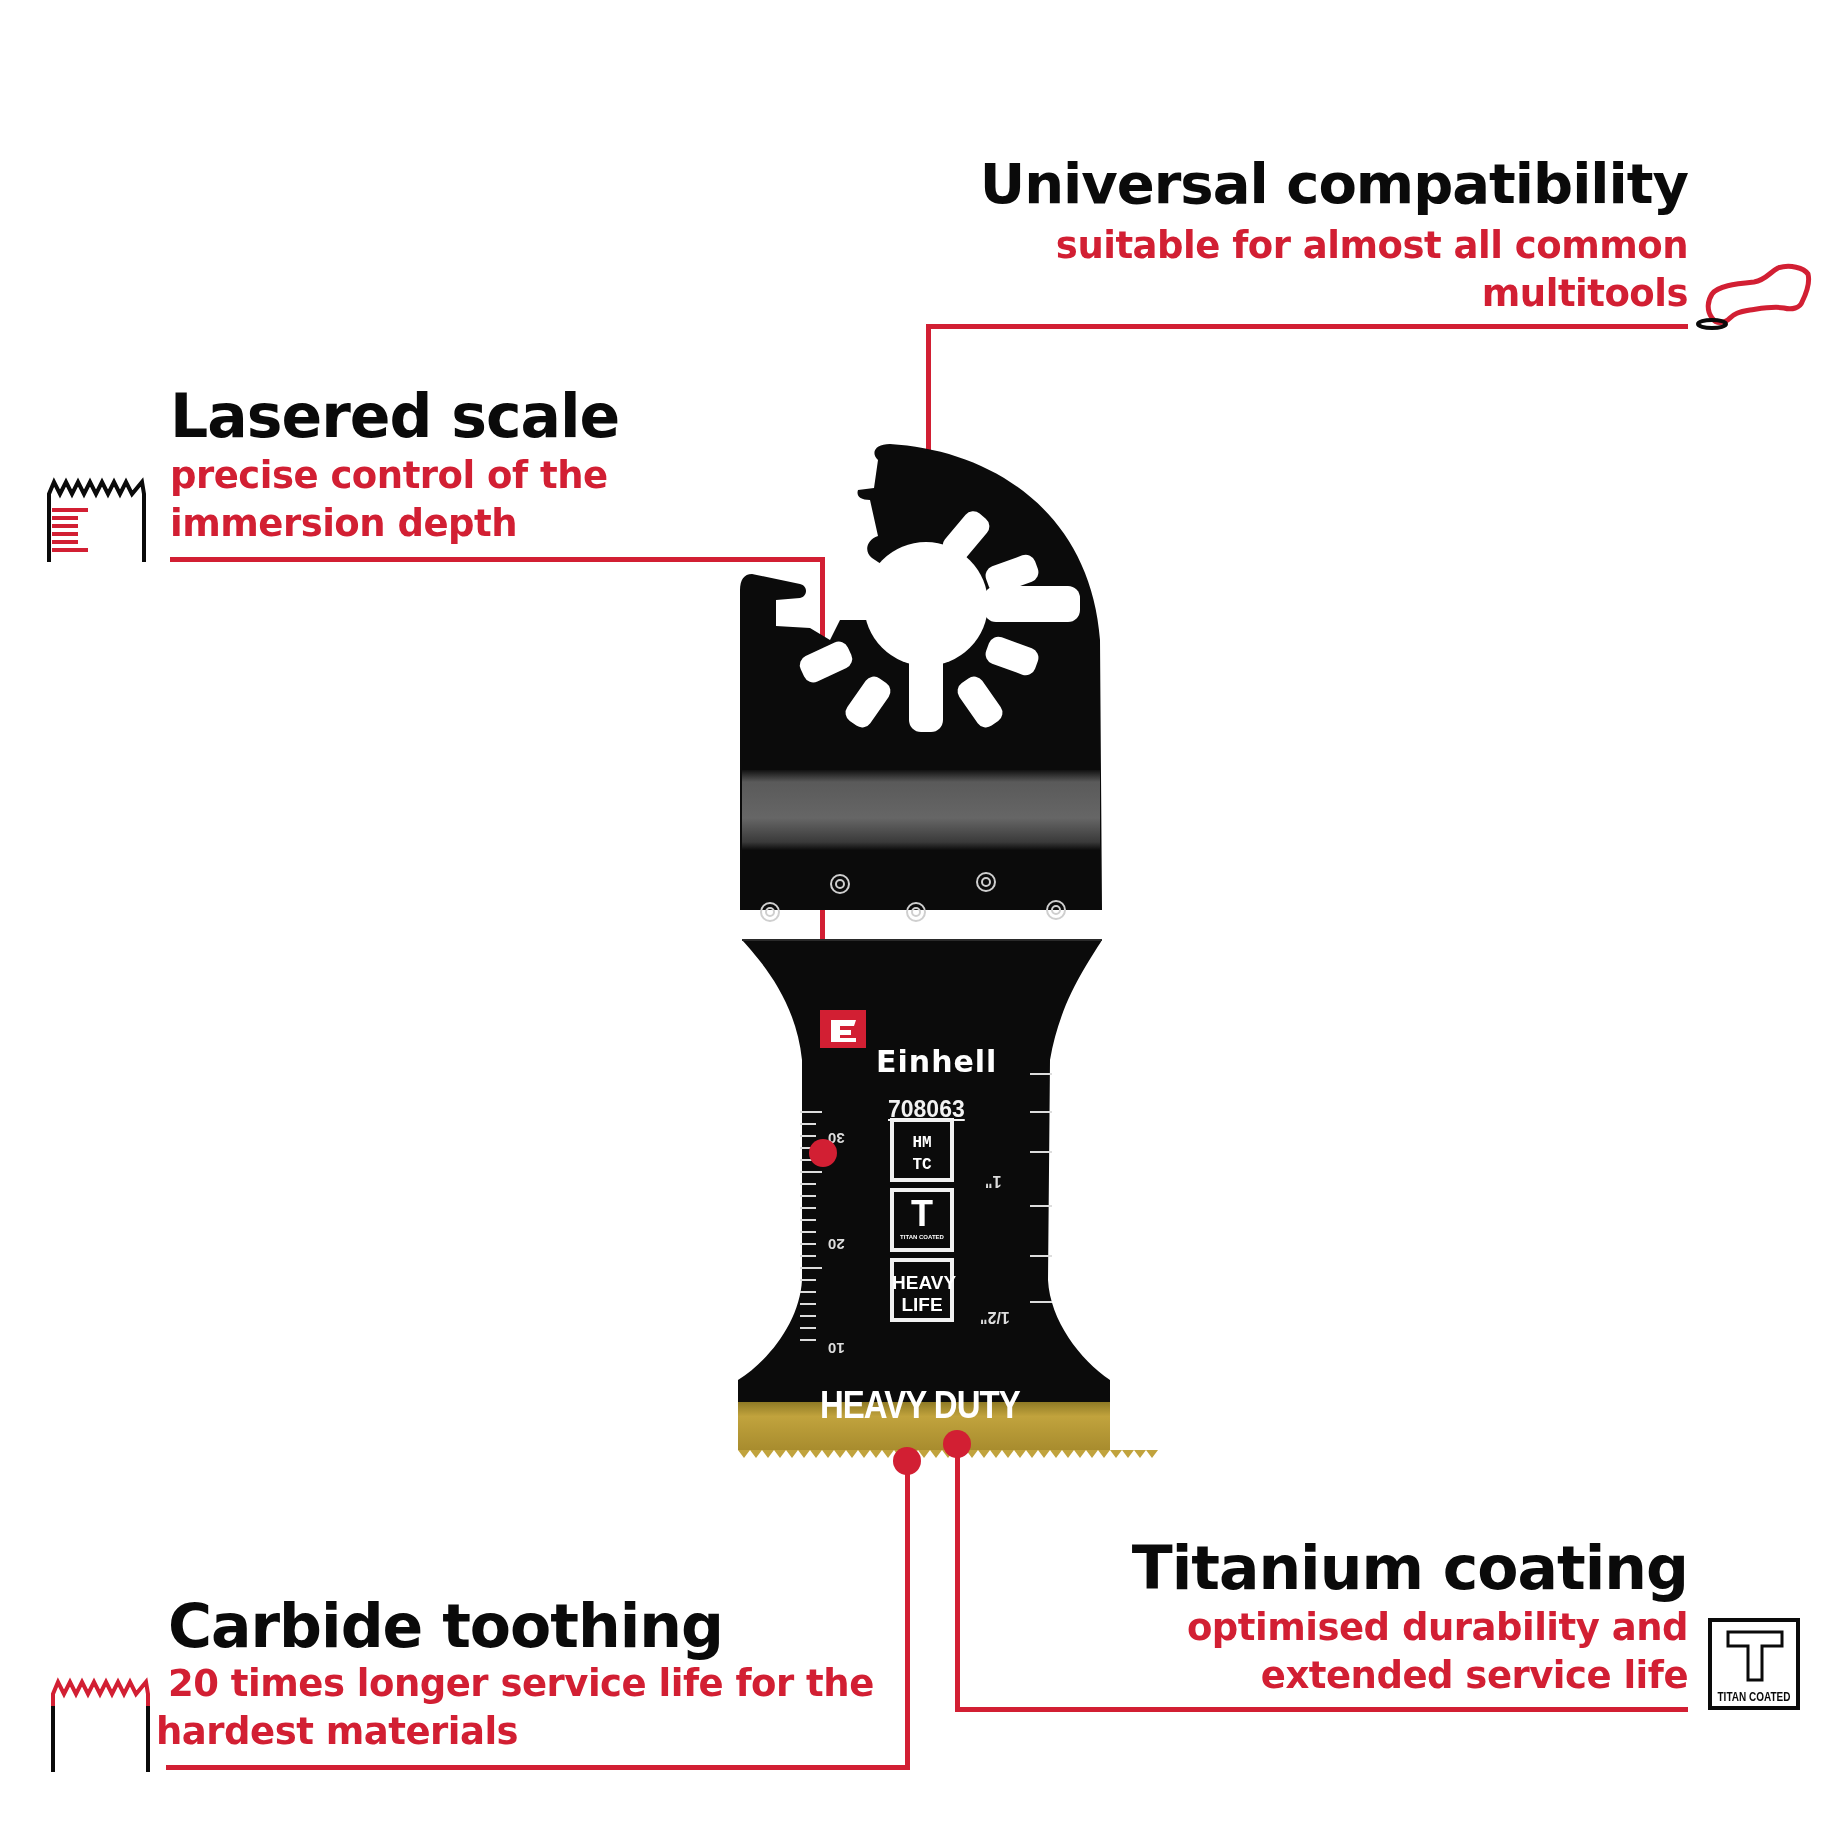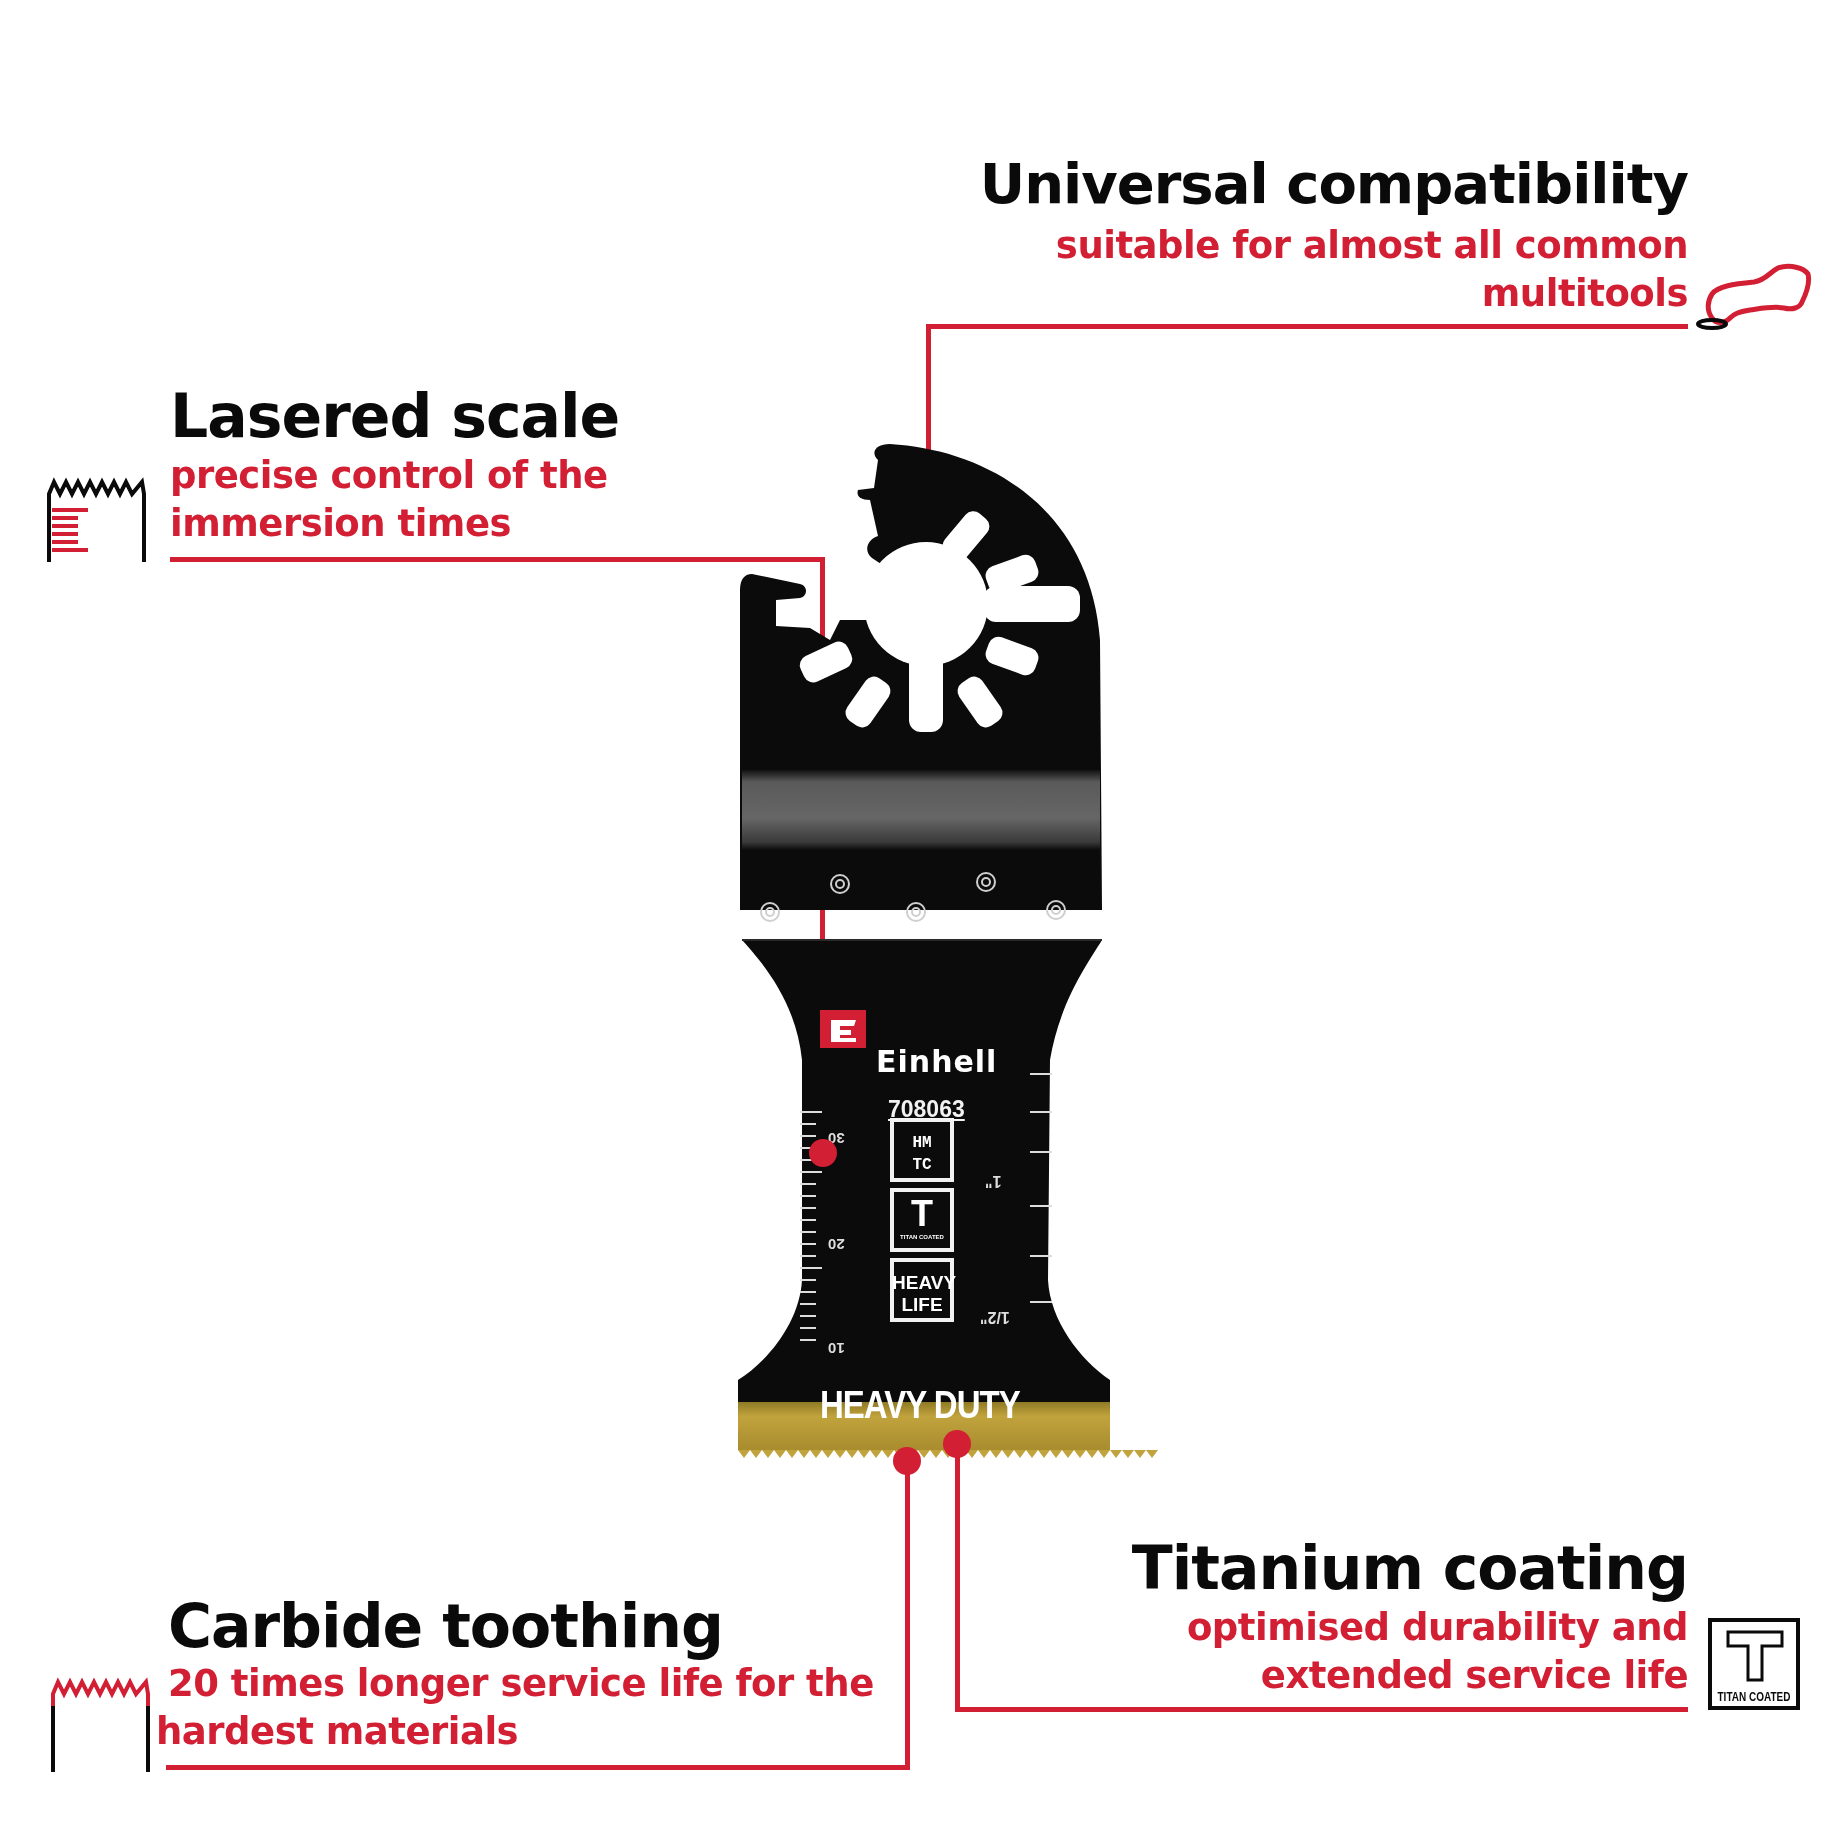--- a/index.html
+++ b/index.html
@@ -21,21 +21,21 @@
 <svg style="left:1694px;top:258px;" width="118" height="72" viewBox="0 0 118 72">
   <path d="M18 60 C12 52 14 42 18 36 C24 28 40 26 60 24 C72 22 76 14 84 10 C96 6 110 10 114 16 C116 24 112 36 108 44 C106 50 98 52 90 50 C80 48 70 50 56 52 C44 54 40 56 36 60 C30 66 22 66 18 60 Z" fill="none" stroke="#d21f33" stroke-width="5" stroke-linejoin="round"></path>
   <ellipse cx="18" cy="66" rx="14" ry="4" fill="none" stroke="#0a0a0a" stroke-width="4"></ellipse>
 </svg>
 <div class="rline" style="left:926px;top:324px;width:762px;height:5px;"></div>
 <div class="rline" style="left:926px;top:324px;width:5px;height:165px;"></div>
 <div class="dot" style="left:914px;top:476px;"></div>
 
 <div class="abs title" style="left:170px;top:386px;">Lasered scale</div>
 <div class="abs sub" style="left:170px;top:452px;">precise control of the</div>
-<div class="abs sub" style="left:170px;top:500px;">immersion times</div>
+<div class="abs sub" style="left:170px;top:500px;">immersion depth</div>
 <svg style="left:46px;top:474px;" width="104" height="88" viewBox="0 0 104 88">
   <polyline points="3,88 3,20 8,8 14,20 20,8 26,20 32,8 38,20 44,8 50,20 56,8 62,20 68,8 74,20 80,8 86,20 96,8 98,20 98,88" fill="none" stroke="#0a0a0a" stroke-width="4" stroke-linejoin="miter"></polyline>
   <g fill="#d21f33">
     <rect x="6" y="34" width="36" height="4"></rect>
     <rect x="6" y="42" width="26" height="4"></rect>
     <rect x="6" y="50" width="26" height="4"></rect>
     <rect x="6" y="58" width="26" height="4"></rect>
     <rect x="6" y="66" width="26" height="4"></rect>
     <rect x="6" y="74" width="36" height="4"></rect>
   </g>

